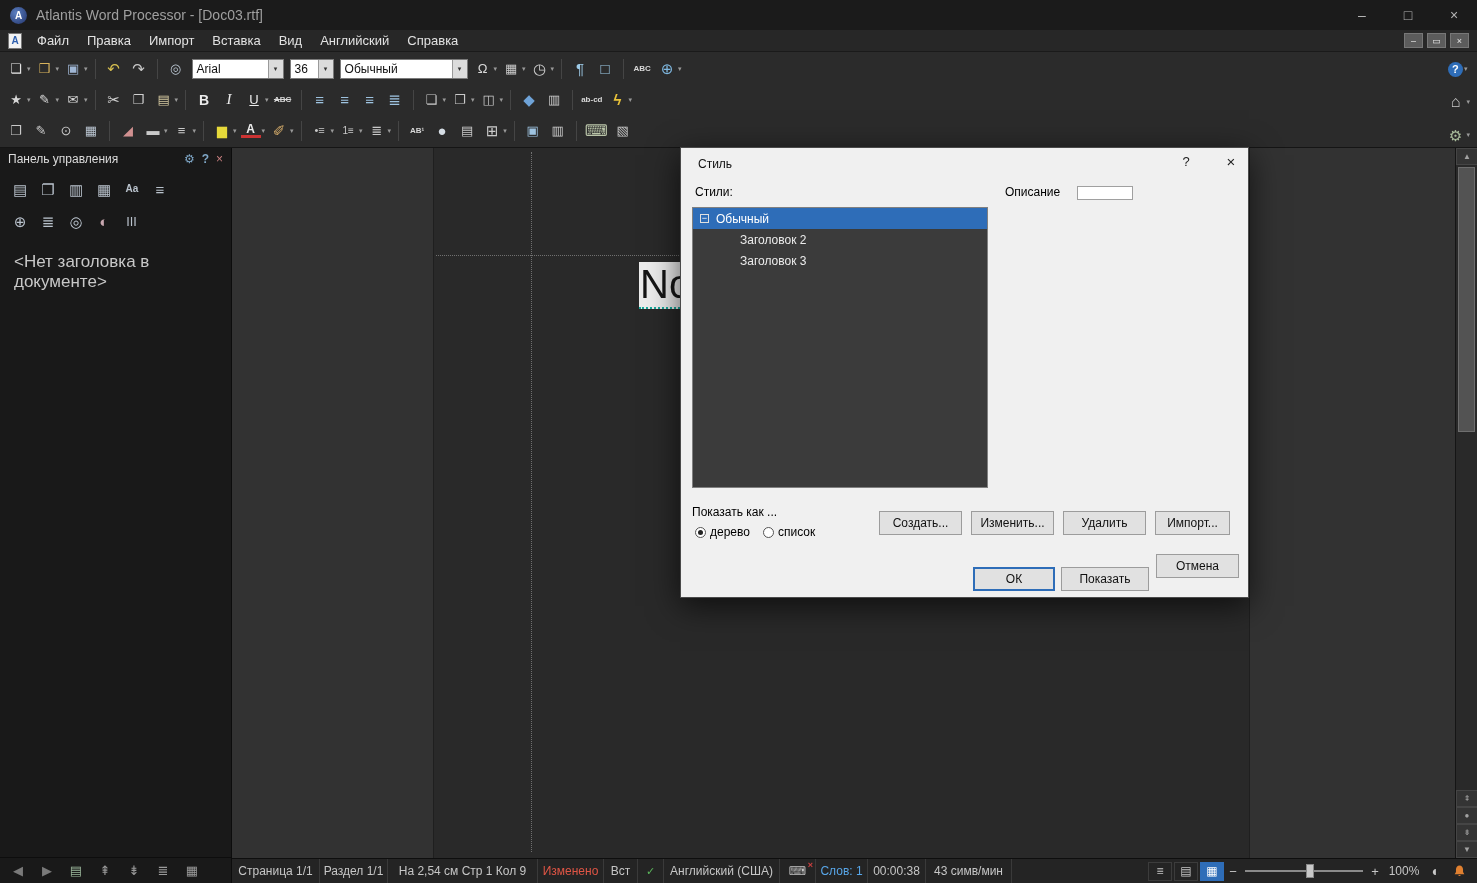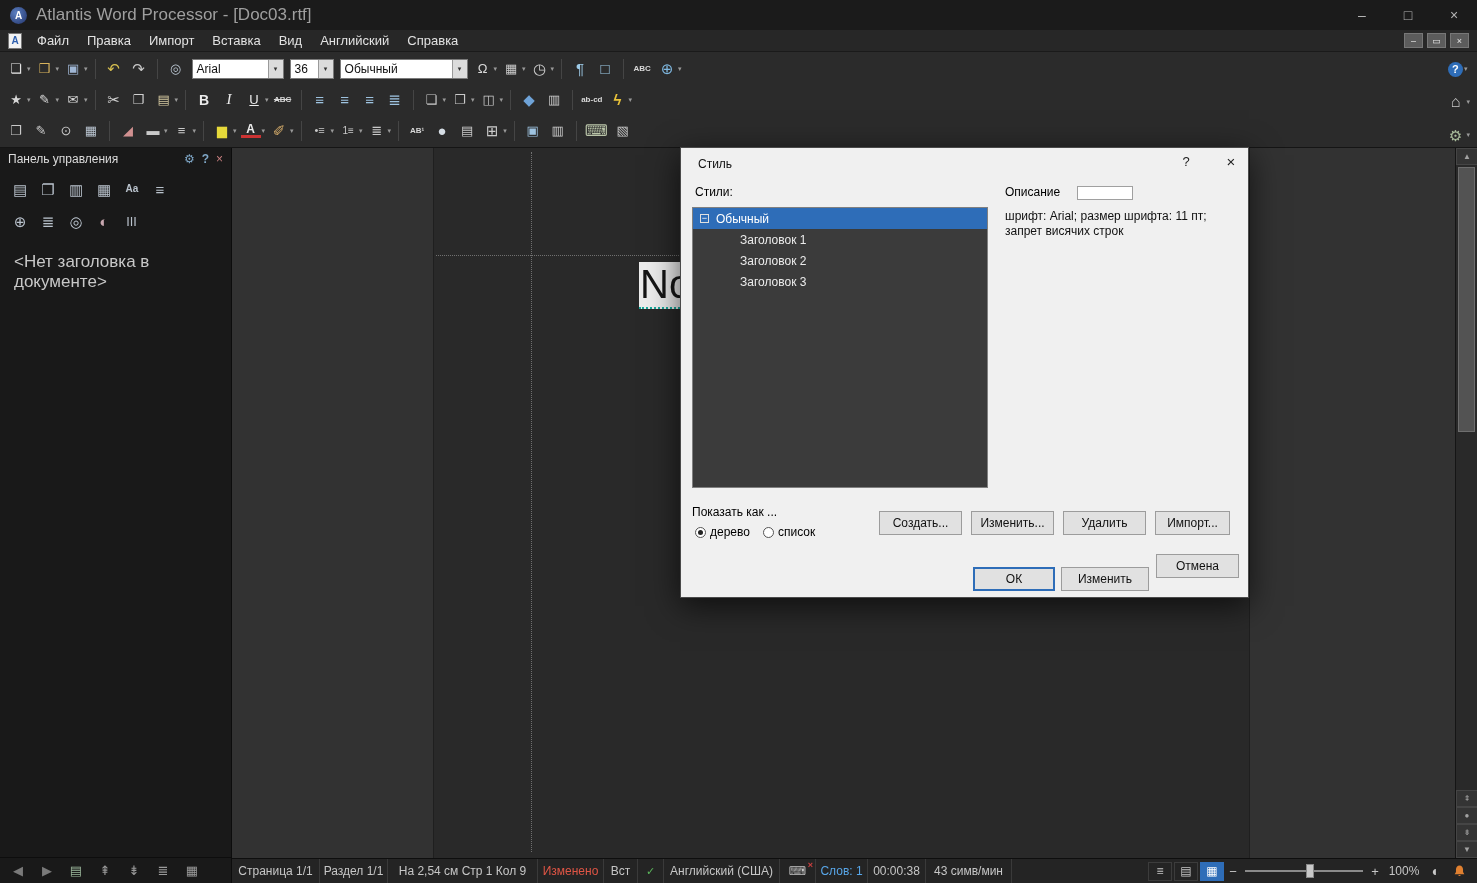--- a/index.html
+++ b/index.html
@@ -4,21 +4,21 @@
 <style>
   *{box-sizing:border-box;margin:0;padding:0}
   html,body{width:1477px;height:883px;overflow:hidden;background:#303030;
     font-family:"Liberation Sans",sans-serif;color:#c6c6c6;position:relative}
 
   
   .titlebar{position:absolute;left:0;top:0;width:100%;height:30px;background:#1b1b1b;
     display:flex;align-items:center}
   .app-logo{width:17px;height:17px;border-radius:50%;background:radial-gradient(circle at 35% 35%,#5a7ec0,#23346b);
     color:#fff;font-size:10px;font-weight:bold;display:flex;align-items:center;justify-content:center;margin-left:10px}
-  .title-text{margin-left:9px;font-size:17px;color:#9f9f9f}
+  .title-text{margin-left:9px;font-size:14px;color:#9f9f9f}
   .win-controls{margin-left:auto;display:flex;height:100%}
   .wbtn{width:46px;height:100%;display:flex;align-items:center;justify-content:center;color:#b4b4b4;font-size:14px}
 
   
   .menubar{position:absolute;left:0;top:30px;width:100%;height:22px;background:#272727;
     display:flex;align-items:center;border-bottom:1px solid #1a1a1a}
   .doc-icon{width:14px;height:16px;background:#f2f2f2;color:#2e5fae;font-size:10px;font-weight:bold;
     display:flex;align-items:center;justify-content:center;margin:0 6px 0 8px;border:1px solid #777}
   .menu-items{display:flex;height:100%}
   .menu-item{display:flex;align-items:center;padding:0 9px;font-size:13px;color:#e2e2e2}
@@ -720,44 +720,37 @@
   <div class="dlg-title">Стиль</div>
   <span class="dlg-help">?</span>
   <span class="dlg-close">×</span>
   <div class="dlg-styles-label">Стили:</div>
   <div class="dlg-list">
     <div class="tree-row selected">
       <span class="exp">−</span>
       <span>Обычный</span>
     </div>
     <div class="tree-row child">
-      <span>Заголовок 1</span>
-    </div>
-    <div class="tree-row child">
       <span>Заголовок 2</span>
     </div>
     <div class="tree-row child">
       <span>Заголовок 3</span>
     </div>
   </div>
   <div class="desc-label">Описание</div>
   <div class="desc-sample"></div>
-  <div class="desc-text">
-    <span>шрифт: Arial; размер шрифта: 11 пт;</span><br>
-    <span>запрет висячих строк</span>
-  </div>
   <div class="show-as">Показать как ...</div>
   <label class="radio r1">
     <span class="rdot checked"></span>
     <span>дерево</span>
   </label>
   <label class="radio r2">
     <span class="rdot"></span>
     <span>список</span>
   </label>
   <button class="btn b-create">Создать...</button>
   <button class="btn b-modify">Изменить...</button>
   <button class="btn b-delete">Удалить</button>
   <button class="btn b-import">Импорт...</button>
   <button class="btn b-ok">ОК</button>
-  <button class="btn b-apply">Изменить</button>
+  <button class="btn b-apply">Показать</button>
   <button class="btn b-cancel">Отмена</button>
 </div>
 
 </body></html>

